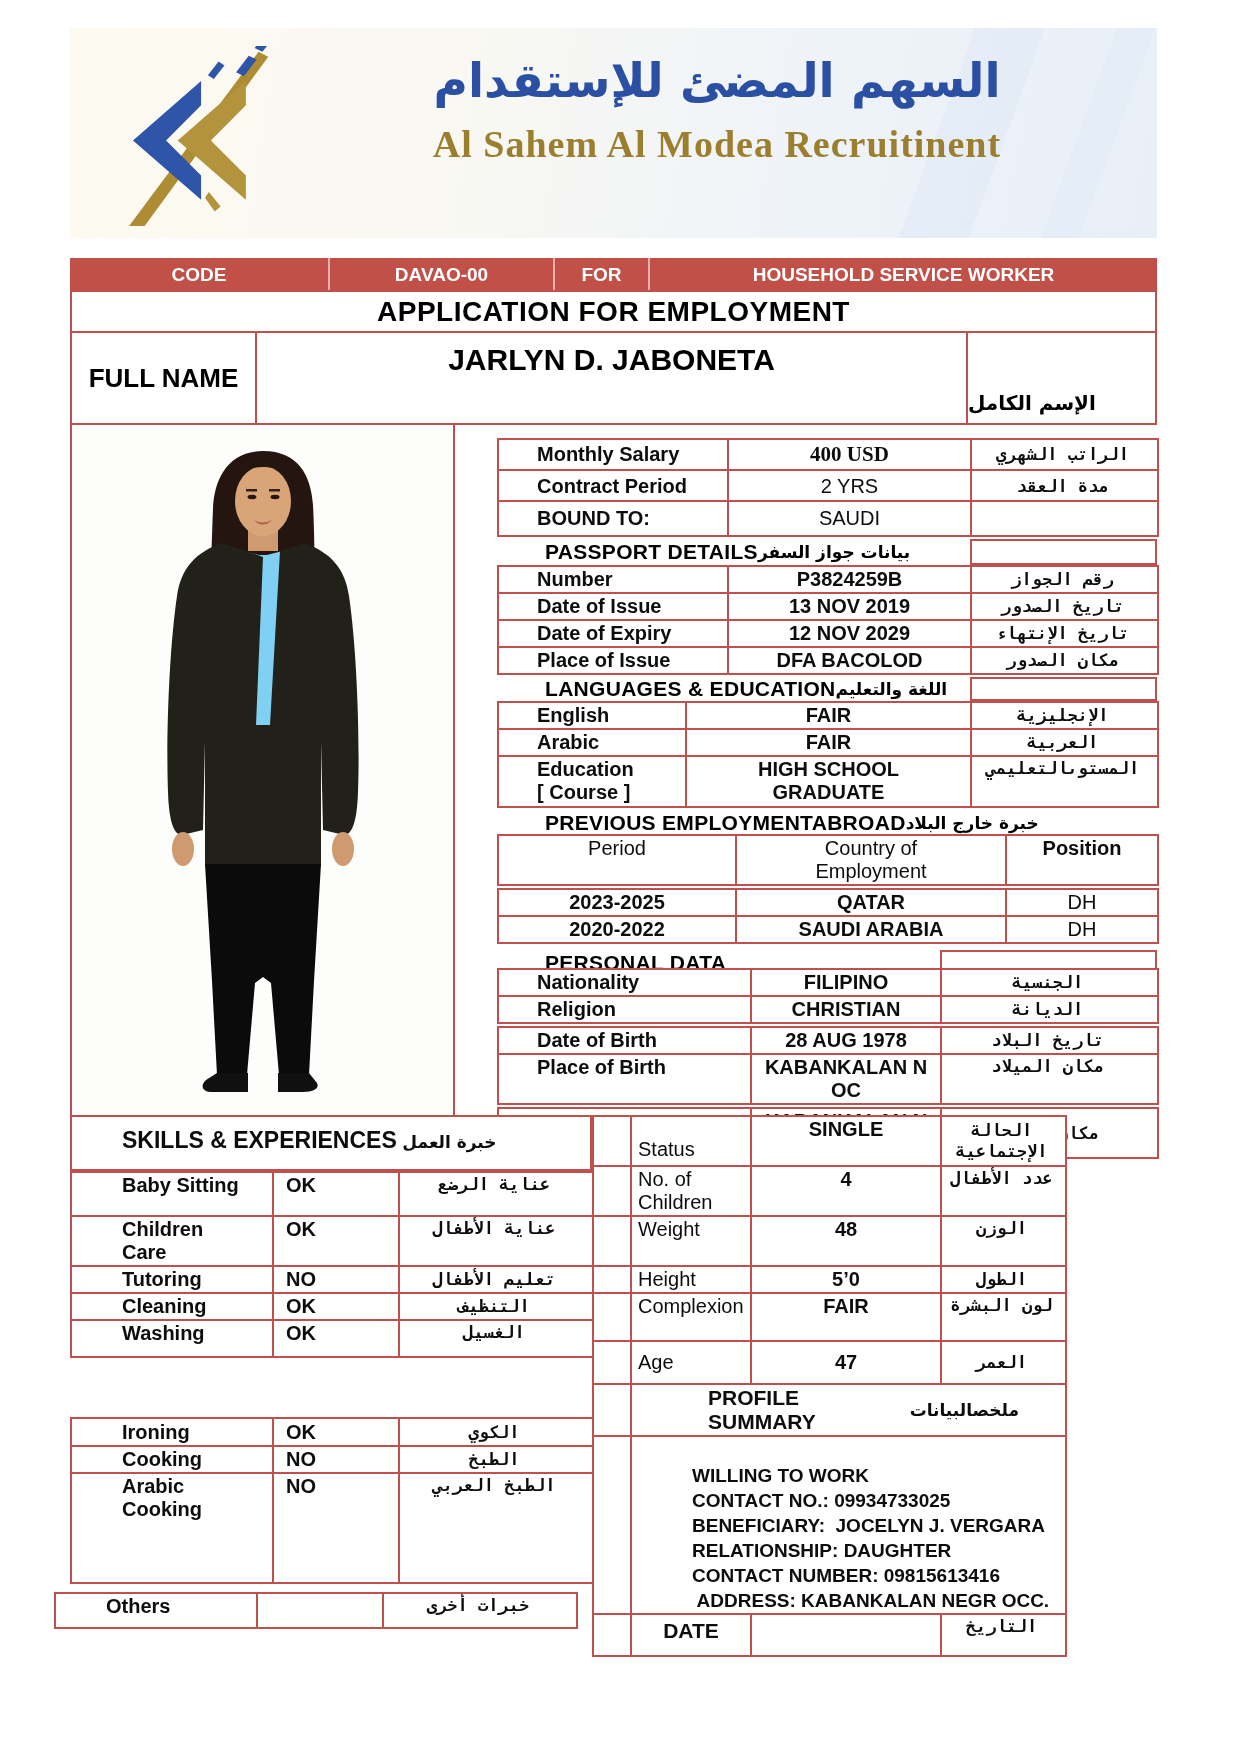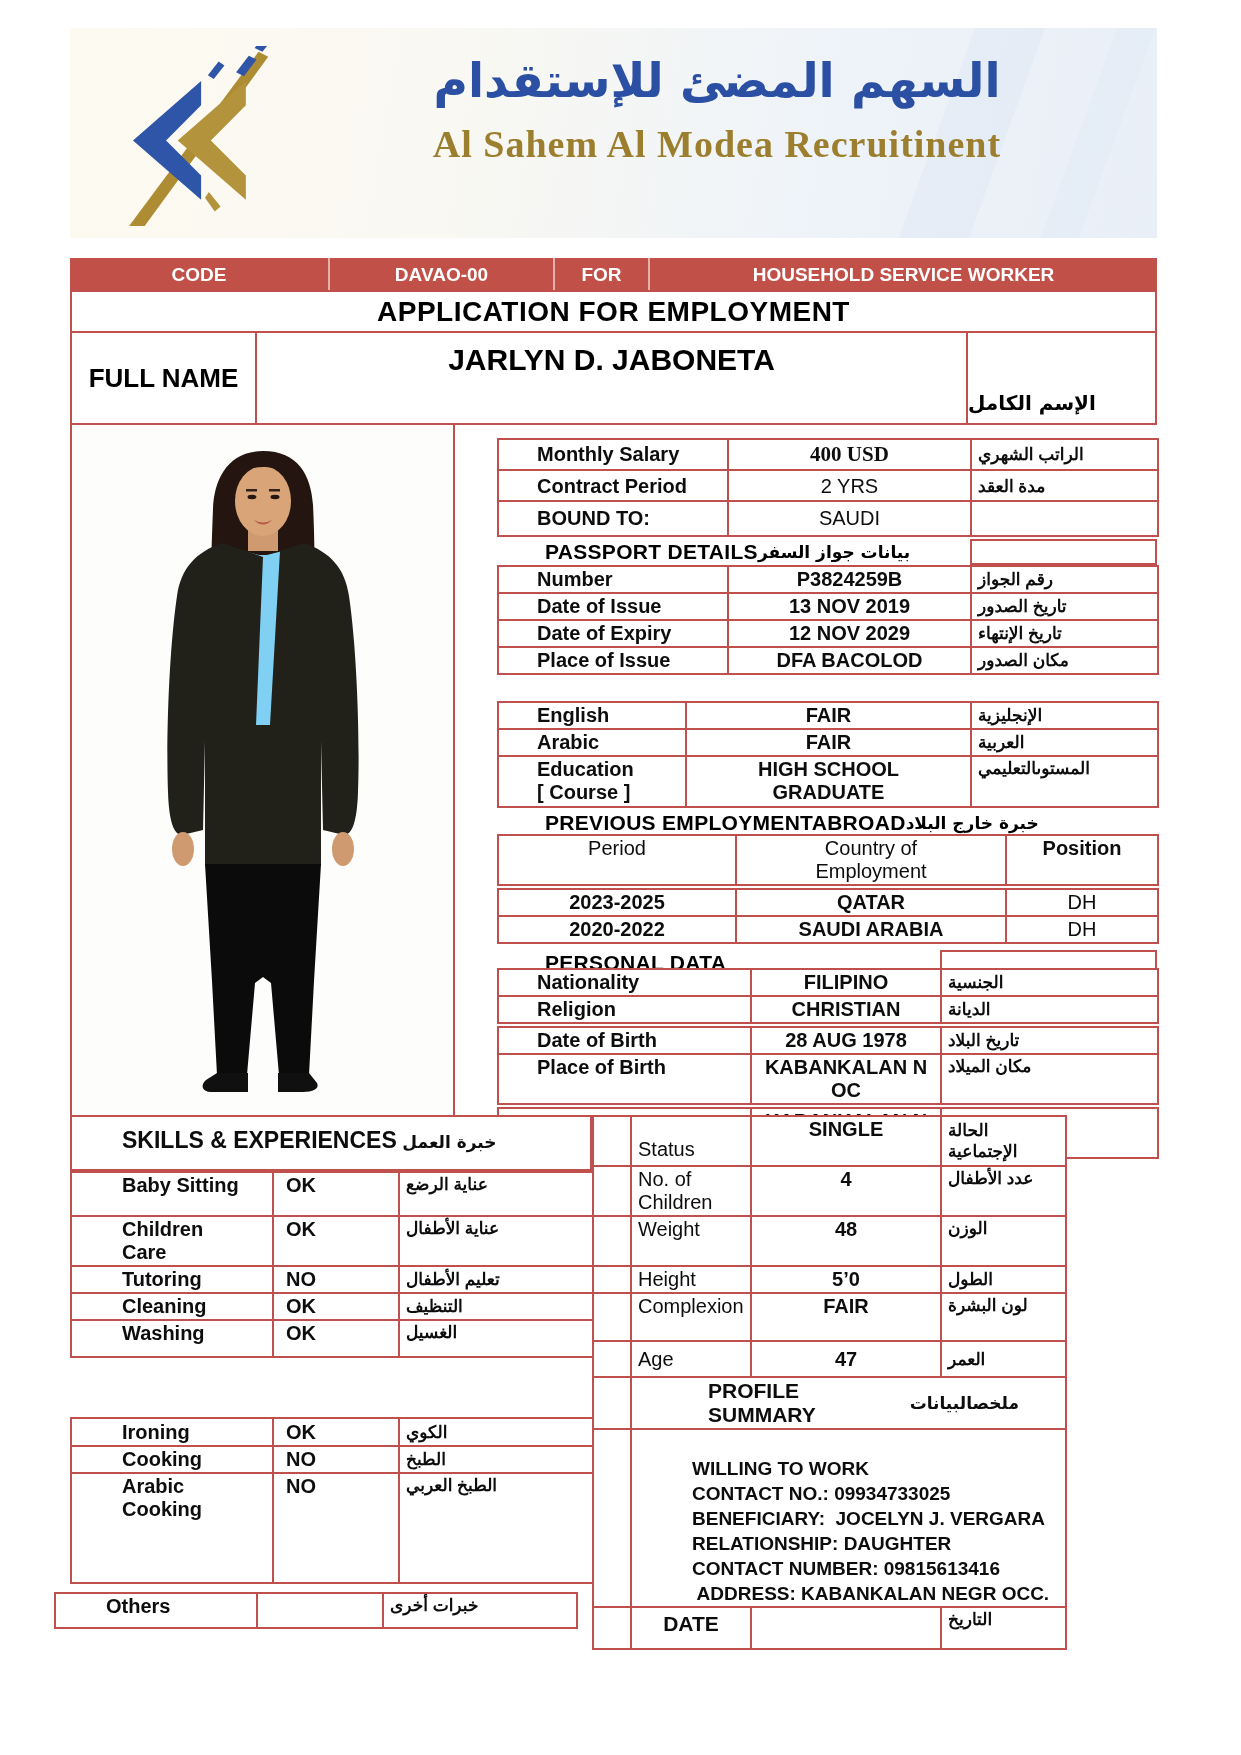--- a/index.html
+++ b/index.html
@@ -33,21 +33,21 @@
 
   
   .photo-cell { position:absolute; left:70px; top:423px; width:385px; height:694px; border:2px solid #c0504d; background:#fdfdfc; }
 
   
   table { border-collapse:collapse; table-layout:fixed; position:absolute; background:#fff; }
   td { border:2px solid #c0504d; font-size:20px; color:#0d0d0d; padding:1px 6px; overflow:hidden; vertical-align:middle; }
   .lbl { padding-left:38px;font-weight:bold; }
   .val { text-align:center; font-weight:bold; }
   .valn { text-align:center; }
-  .ar { text-align:left; direction:rtl; font-family:Liberation Sans, sans-serif; font-weight:bold; font-size:17px; padding-right:10px; }
+  .ar { text-align:center; direction:rtl; font-family:Liberation Mono, monospace; font-weight:bold; font-size:17px; padding-right:10px; }
   .serif { font-family:"Liberation Serif",serif; font-size:21px; font-weight:bold; }
   .pre { white-space:pre-line; }
   .top { vertical-align:top; }
   .bot { vertical-align:bottom; }
   .dbl { border-top:6px double #c0504d; }
 
   .sec-heading { position:absolute; left:497px; width:660px; display:flex; align-items:center; }
   .sec-heading .en { font-weight:bold; font-size:21px; letter-spacing:.3px; }
   .sec-heading .arh { font-family:"DejaVu Sans",sans-serif; direction:rtl; font-weight:bold; font-size:17px; }
   .sec-box { position:absolute; right:0; top:0; height:100%; border:2px solid #c0504d; background:#fff; }
@@ -181,20 +181,25 @@
       <td class="ar">تاريخ الإنتهاء</td>
     </tr>
     <tr style="height:27px">
       <td class="lbl">Place of Issue</td>
       <td class="val">DFA BACOLOD</td>
       <td class="ar">مكان الصدور</td>
     </tr>
   </tbody>
     </table>
 
+  <div class="sec-heading" style="top:677px; height:24px;">
+    <span class="en" style="margin-left:48px;">LANGUAGES &amp; EDUCATION</span>
+    <span class="arh">اللغة والتعليم</span>
+    <div class="sec-box" style="width:187px;"></div>
+  </div>
   <table id="t-languages" style="left:497px; top:701px; width:660px;">
     <colgroup>
         <col style="width:188px">
         <col style="width:285px">
         <col style="width:187px">
       </colgroup>
     <tbody>
         <tr style="height:25px">
       <td class="lbl">English</td>
       <td class="val">FAIR</td>
@@ -414,21 +419,21 @@
       <td>Height</td>
       <td class="val">5’0</td>
       <td class="ar">الطول</td>
     </tr>
     <tr style="height:48px">
       <td></td>
       <td class="top">Complexion</td>
       <td class="val top">FAIR</td>
       <td class="ar top">لون البشرة</td>
     </tr>
-    <tr style="height:36px">
+    <tr style="height:43px">
       <td></td>
       <td>Age</td>
       <td class="val">47</td>
       <td class="ar">العمر</td>
     </tr>
     <tr style="height:39px">
       <td></td>
       <td colspan="3">
         <div style="display:flex; align-items:center; justify-content:space-between; padding:0 40px 0 70px;">
           <span style="font-weight:bold; font-size:21px;">PROFILE SUMMARY</span>

